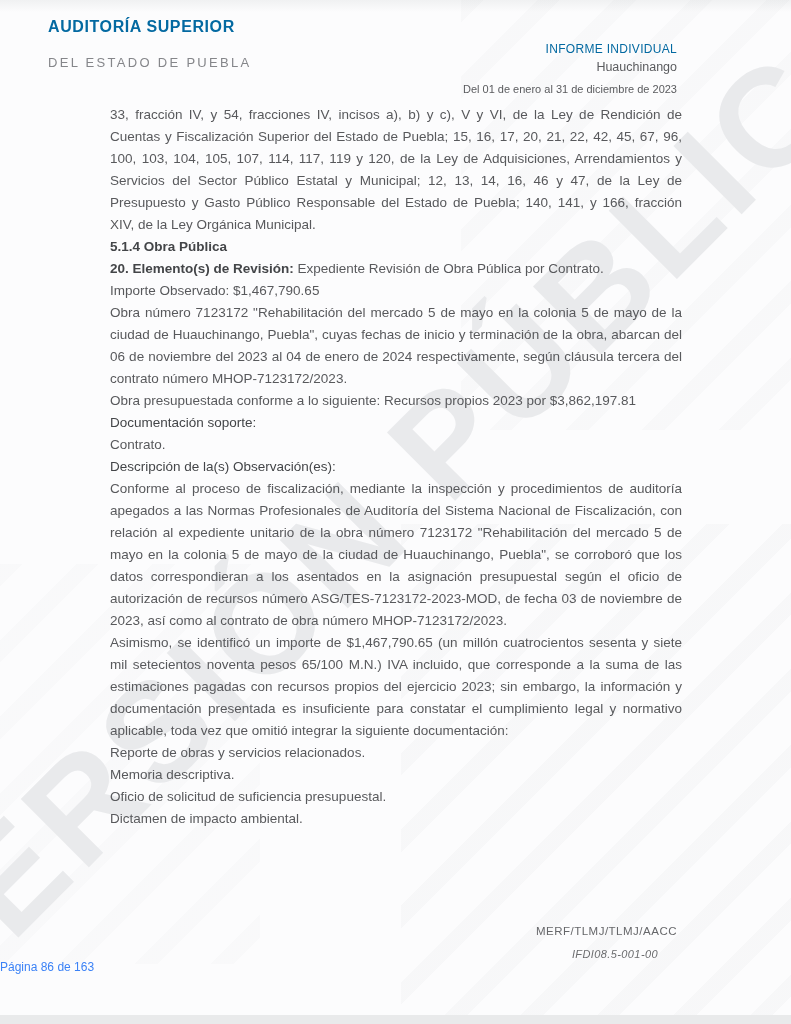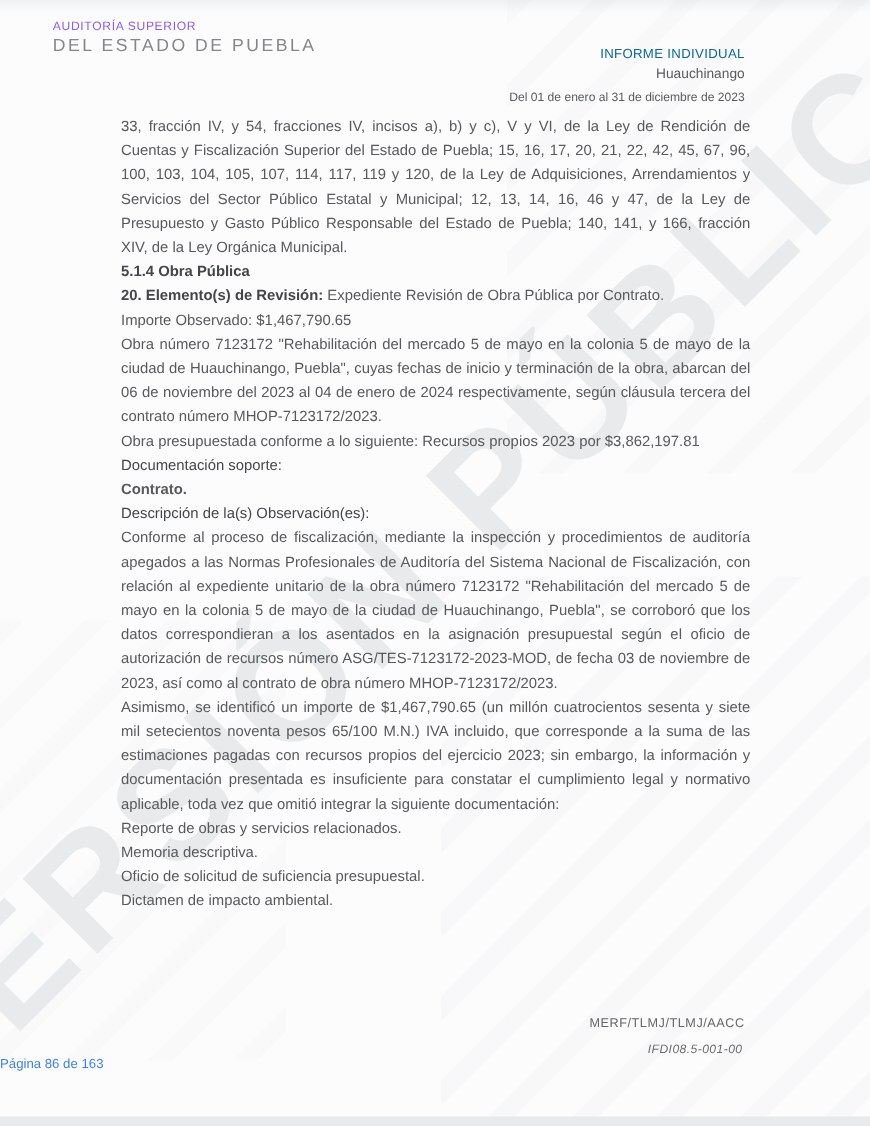--- a/index.html
+++ b/index.html
@@ -39,54 +39,54 @@
     font-size: 140px; font-weight: bold;
     letter-spacing: 6px; white-space: nowrap;
     color: #e9eaec;
     z-index: 1;
   }
   
   .logo {
     position: absolute; left: 48px; top: 18px; z-index: 2;
   }
   .logo-title {
-    font-size: 11px; font-weight: normal; color: #8b5cf6; letter-spacing: .6px;
+    font-size: 16px; font-weight: bold; color: #0369a1; letter-spacing: .6px;
   }
   .logo-sub {
-    font-size: 16px; color: #85868a; letter-spacing: 2.3px; margin-top: 3px;
+    font-size: 13px; color: #85868a; letter-spacing: 2.3px; margin-top: 19px;
   }
   .header-right {
     position: absolute; right: 114px; top: 42px; text-align: right; z-index: 2;
   }
   .hr-line1 { font-size: 12px; font-weight: normal; color: #0369a1; letter-spacing: .3px; }
   .hr-line2 { font-size: 12.5px; color: #5a5b5e; margin-top: 4px; }
   .hr-line3 { font-size: 11px; color: #5a5b5e; margin-top: 9px; }
   
   .content {
     position: absolute; left: 110px; top: 104px; width: 572px;
     z-index: 2;
     font-size: 13.5px; line-height: 22px; color: #58595c;
   }
   .content p { margin: 0; text-align: justify; }
   .b { font-weight: bold; color: #434548; }
   .p-legal { margin-bottom: 13px; }
   .h-section { font-weight: bold; color: #434548; margin: 0 0 15px 0; line-height: 22px; }
   .p-presu { margin-bottom: 12px; }
-  .p-contrato { margin-bottom: 14px; text-align: center; font-weight: bold; }
+  .p-contrato { margin-bottom: 14px; text-align: center; }
   .h-inline { font-weight: normal; color: #434548; margin: 0; line-height: 22px; }
   .p-conforme { margin-bottom: 14px; }
   .p-asimismo { margin-bottom: 16px; }
   .doc-item { text-align: center; }
   
   .footer-initials {
     position: absolute; right: 114px; top: 925px;
     font-size: 11.5px; color: #66676a; letter-spacing: .5px; z-index: 2;
   }
   .footer-code {
-    position: absolute; right: 116px; top: 948px;
+    position: absolute; right: 133px; top: 948px;
     font-size: 11px; font-style: italic; color: #6b6c6e; letter-spacing: .4px; z-index: 2;
   }
   .footer-page {
     position: absolute; left: 0; right: 0; top: 960px; text-align: left;
     font-size: 12px; color: #3b82f6; z-index: 2;
   }
 </style>
 </head>
 <body>
 

